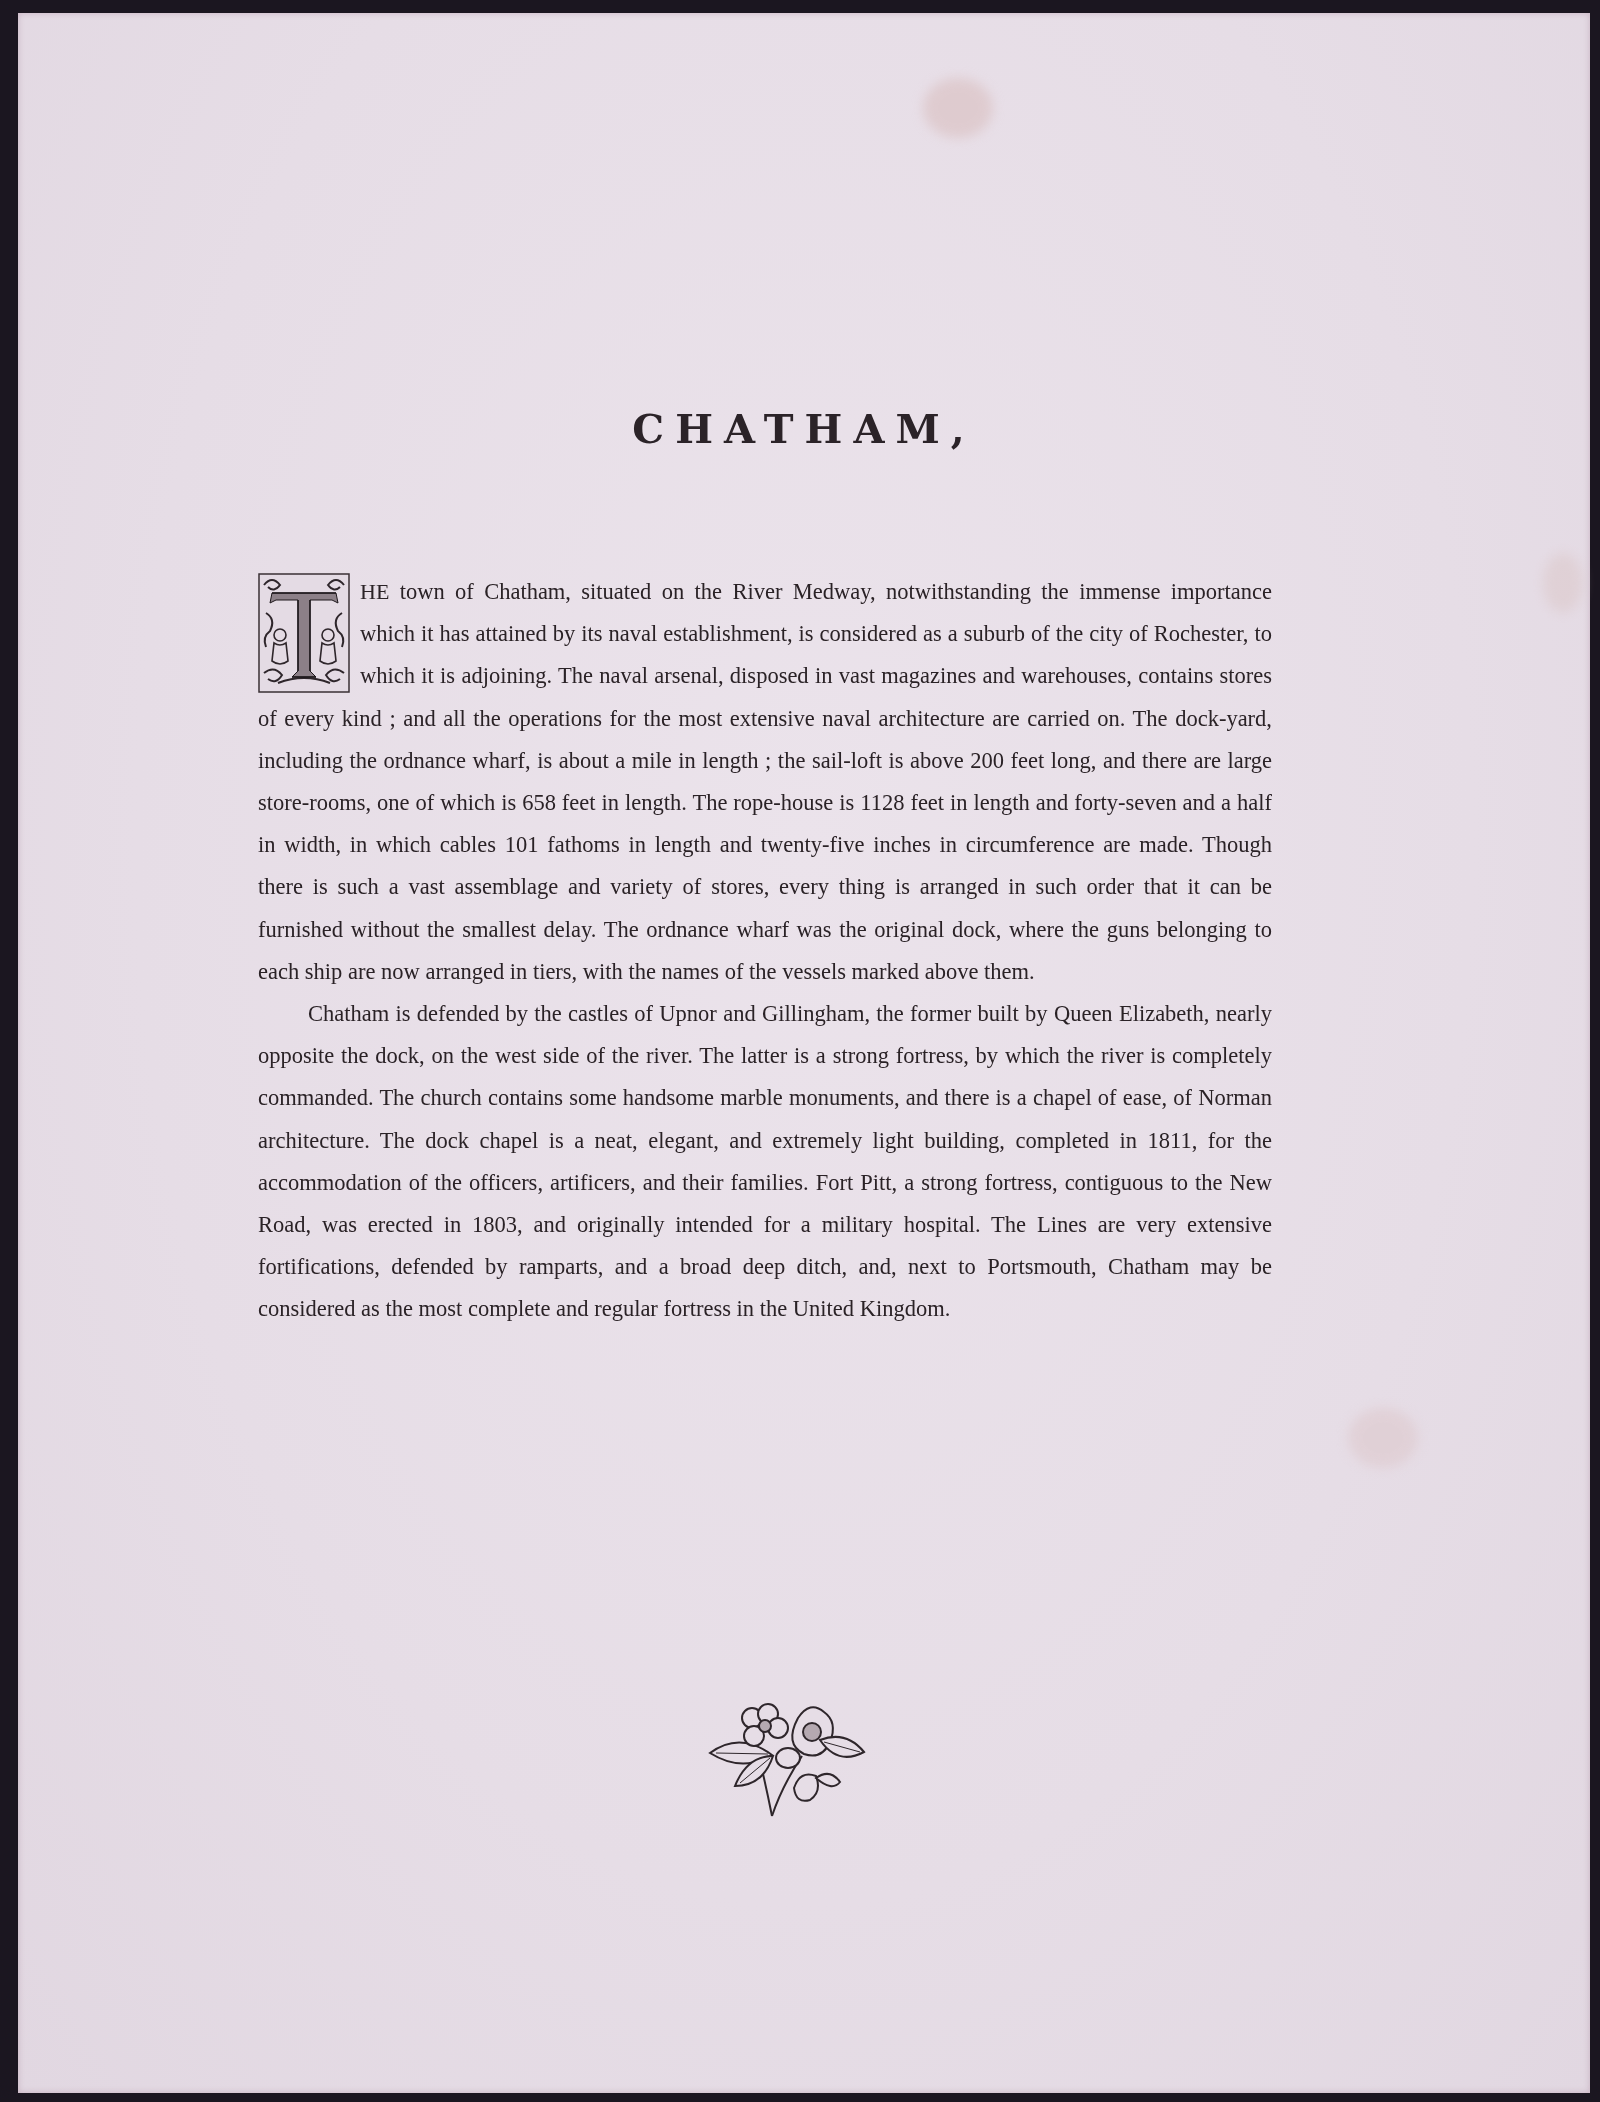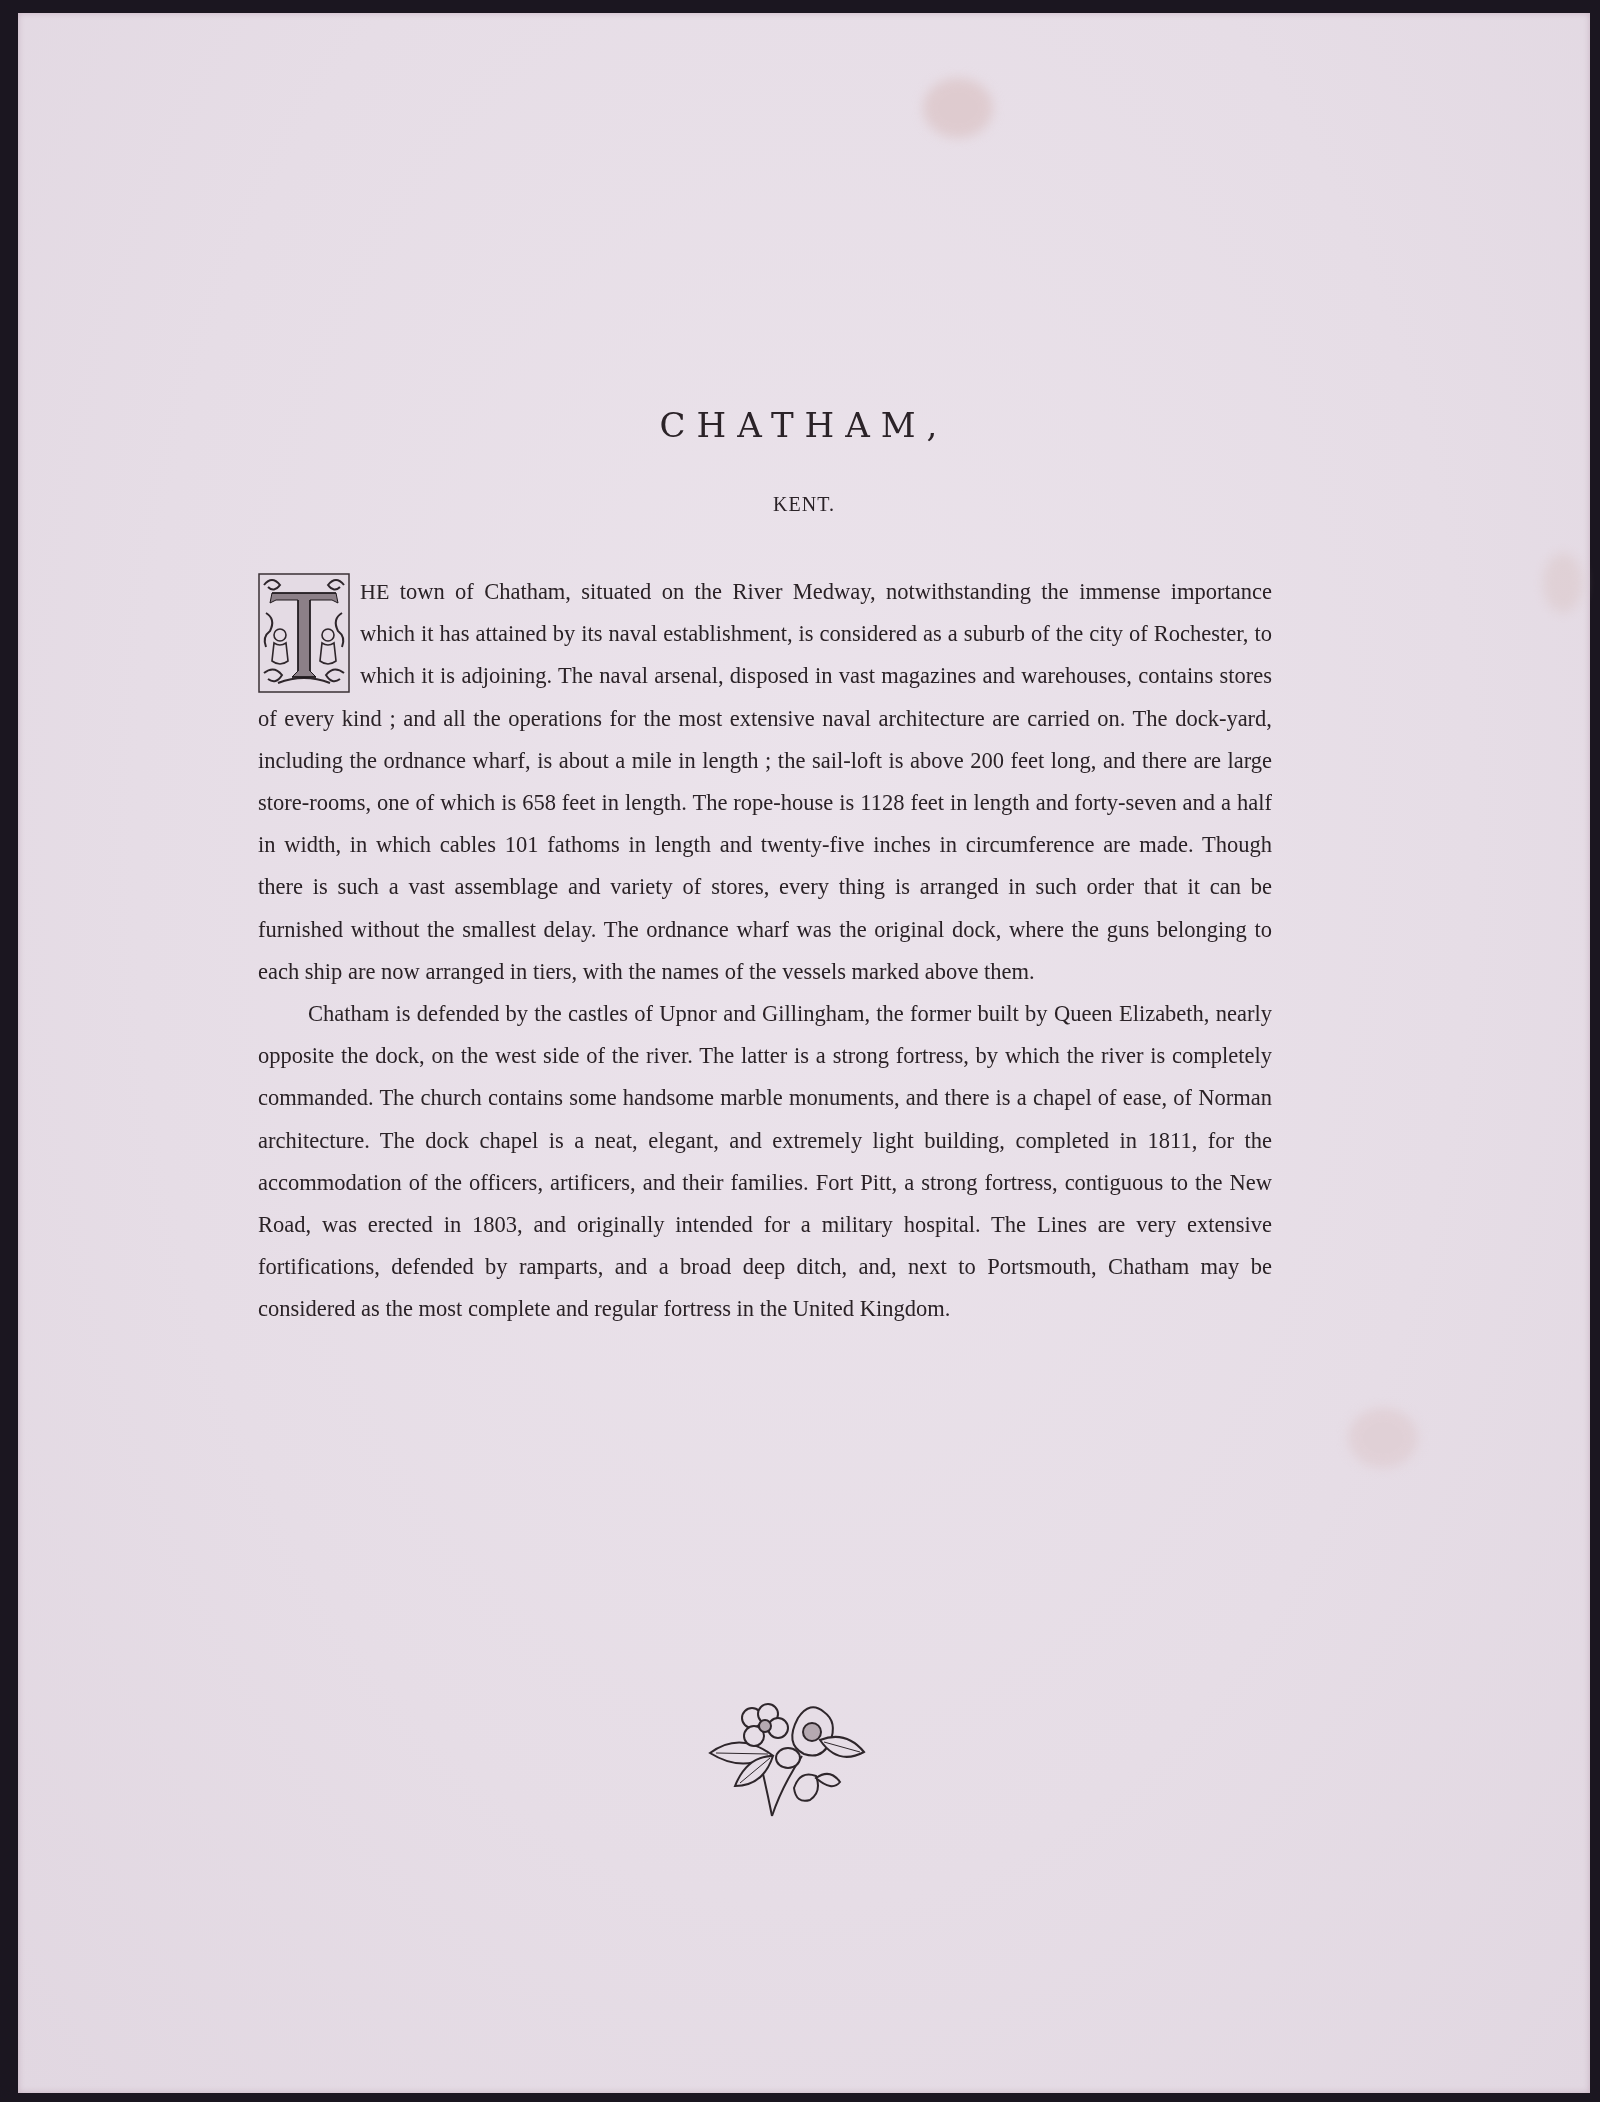--- a/index.html
+++ b/index.html
@@ -34,24 +34,24 @@
     .stain.s2 { left: 1330px; top: 1395px; width: 70px; height: 60px; background: #dcc5c8; opacity: 0.5; }
     .stain.s3 { left: 1525px; top: 540px; width: 40px; height: 60px; background: #dac4c4; opacity: 0.45; }
 
     .title {
       position: absolute;
       left: 0;
       width: 1572px;
       top: 392px;
       text-align: center;
       font-family: "DejaVu Serif", serif;
-      font-size: 34px;
+      font-size: 40px;
       letter-spacing: 11px;
       color: #2b2328;
-      font-weight: normal;
+      font-weight: bold;
     }
     .subtitle {
       position: absolute;
       left: 0;
       width: 1572px;
       top: 480px;
       text-align: center;
       font-family: "Liberation Serif", serif;
       font-size: 20px;
       letter-spacing: 1px;
@@ -95,21 +95,20 @@
   </style>
 </head>
 <body>
 
 <div class="page">
   <div class="stain s1"></div>
   <div class="stain s2"></div>
   <div class="stain s3"></div>
 
   <div class="title">CHATHAM,</div>
-  <div class="subtitle">KENT.</div>
 
   <div class="body-text">
     <p class="para">
       <span class="dropcap">
         <svg viewBox="0 0 92 120" xmlns="http://www.w3.org/2000/svg">
           <rect x="1" y="1" width="90" height="118" fill="#e4dbe4" stroke="#3a3035" stroke-width="1.5"></rect>
 
           <g fill="none" stroke="#2e262b" stroke-width="2">
             <path d="M6 12 q8 -10 16 0 q-6 8 -12 2"></path>
             <path d="M86 12 q-8 -10 -16 0 q6 8 12 2"></path>

